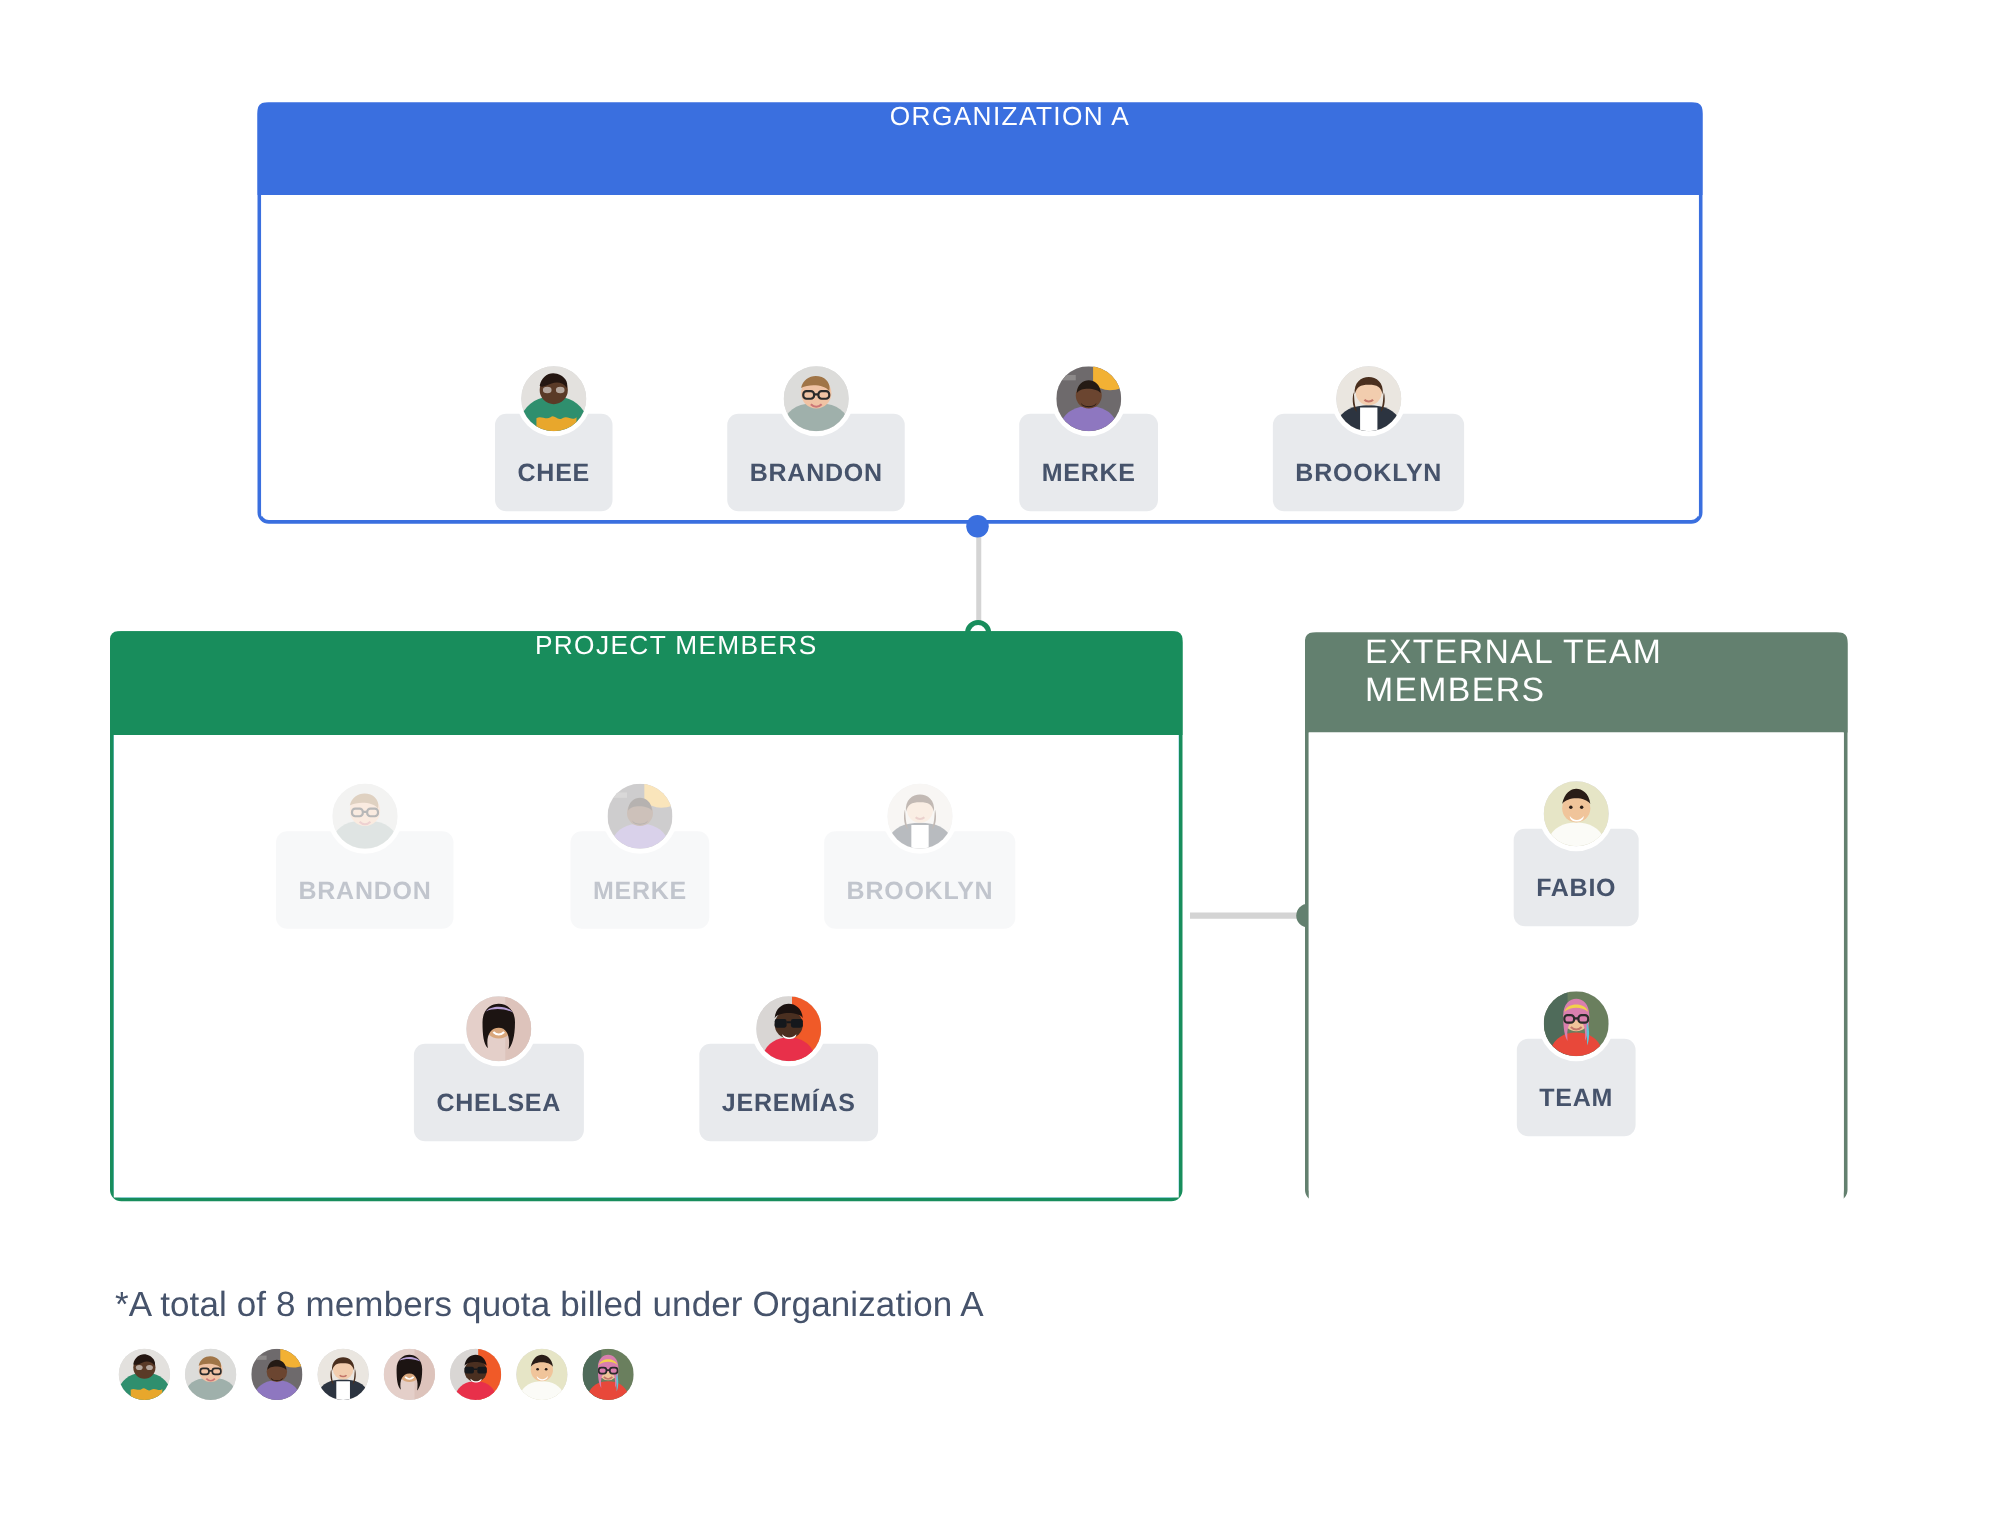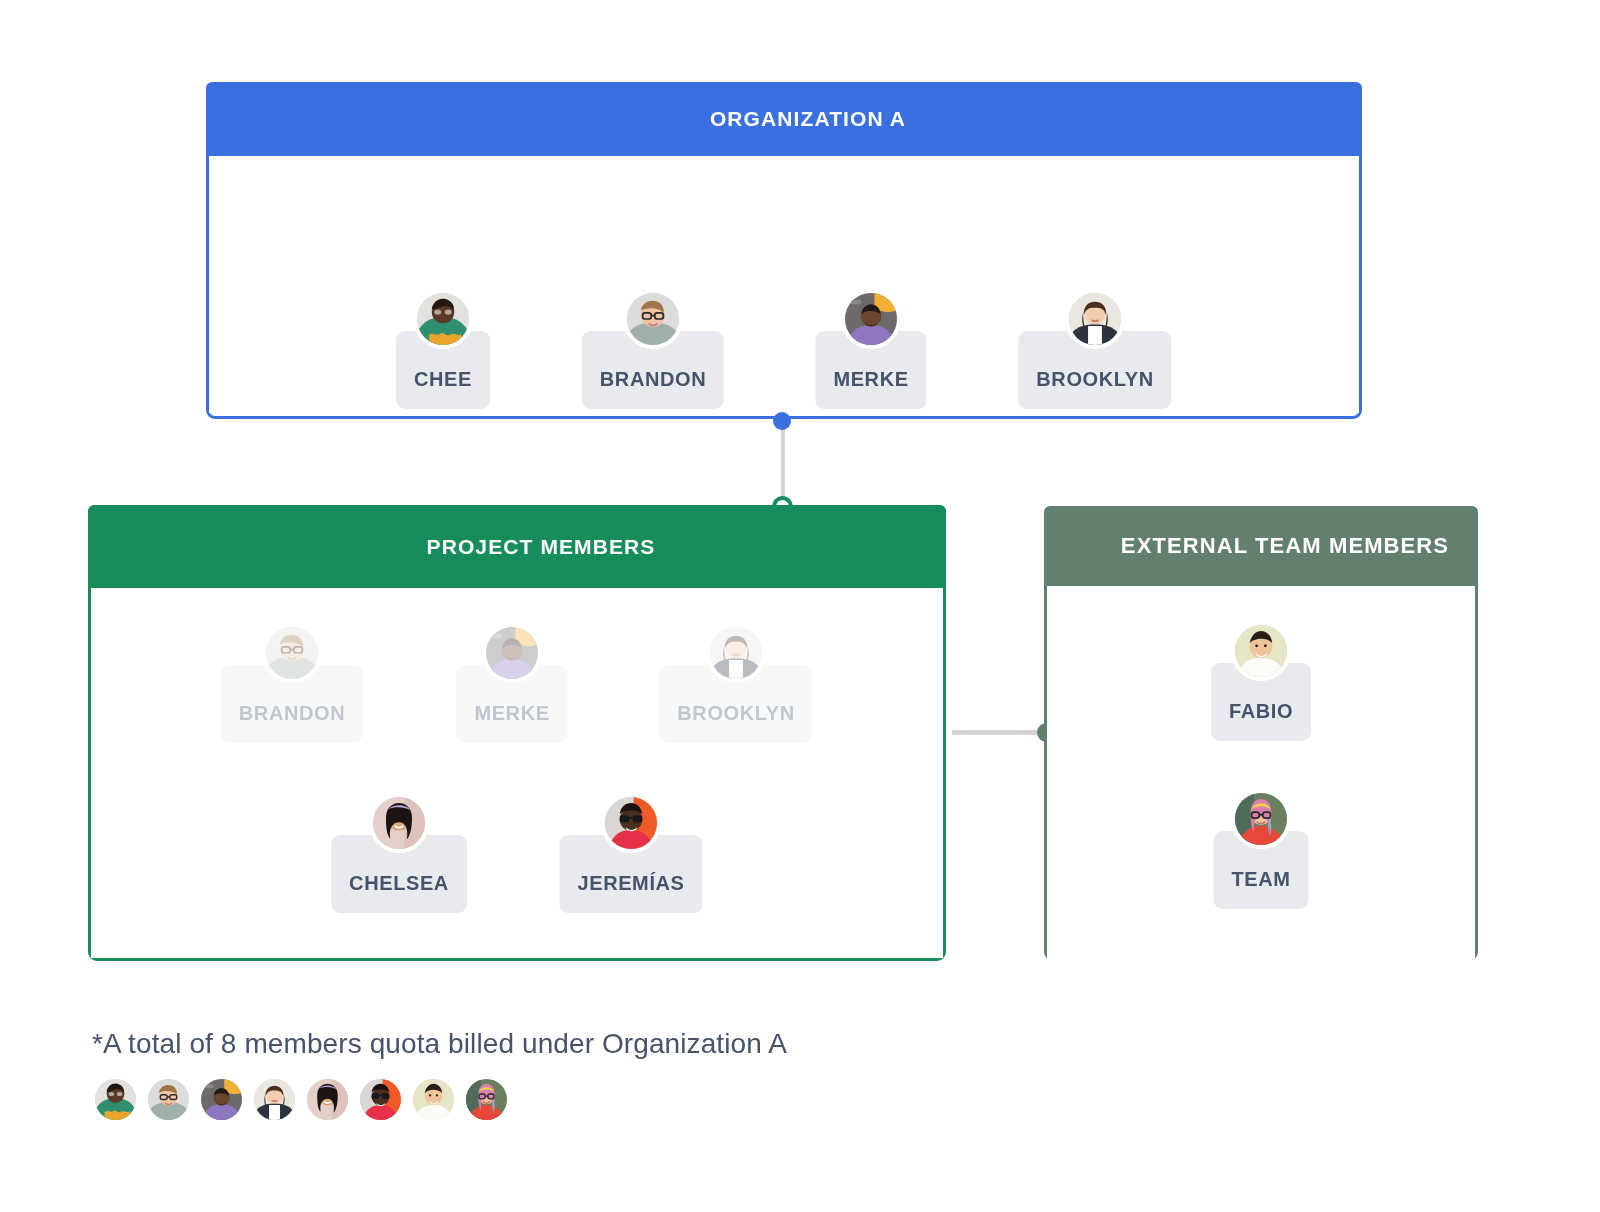--- a/index.html
+++ b/index.html
@@ -25,24 +25,23 @@
   
   .panel {
     position: absolute;
     box-sizing: border-box;
     border-radius: 9px;
   }
   .panel-header {
     box-sizing: border-box;
     width: 100%;
     display: flex;
-    align-items: center;
     justify-content: center;
     color: #ffffff;
-    font-weight: bold;
+    font-weight: normal;
     letter-spacing: 1.1px;
     border-radius: 7px 7px 0 0;
     padding-left: 48px;
   }
   .panel-body {
     position: relative;
     box-sizing: border-box;
     background: #ffffff;
     width: 100%;
   }
@@ -90,21 +89,21 @@
     left: 1044px;
     top: 506px;
     width: 434px;
     height: 455px;
     border: 3px solid #63806f;
     background: #ffffff;
   }
   #external-panel .panel-header {
     height: 80px;
     background: #63806f;
-    font-size: 22px;
+    font-size: 27px;
     margin: -3px 16px 0 -3px;
     width: calc(100% + 6px);
     border-radius: 6px 6px 0 0;
   }
   #external-panel .panel-body { height: 472px; }
 
   
   .member {
     position: absolute;
     width: 0;

